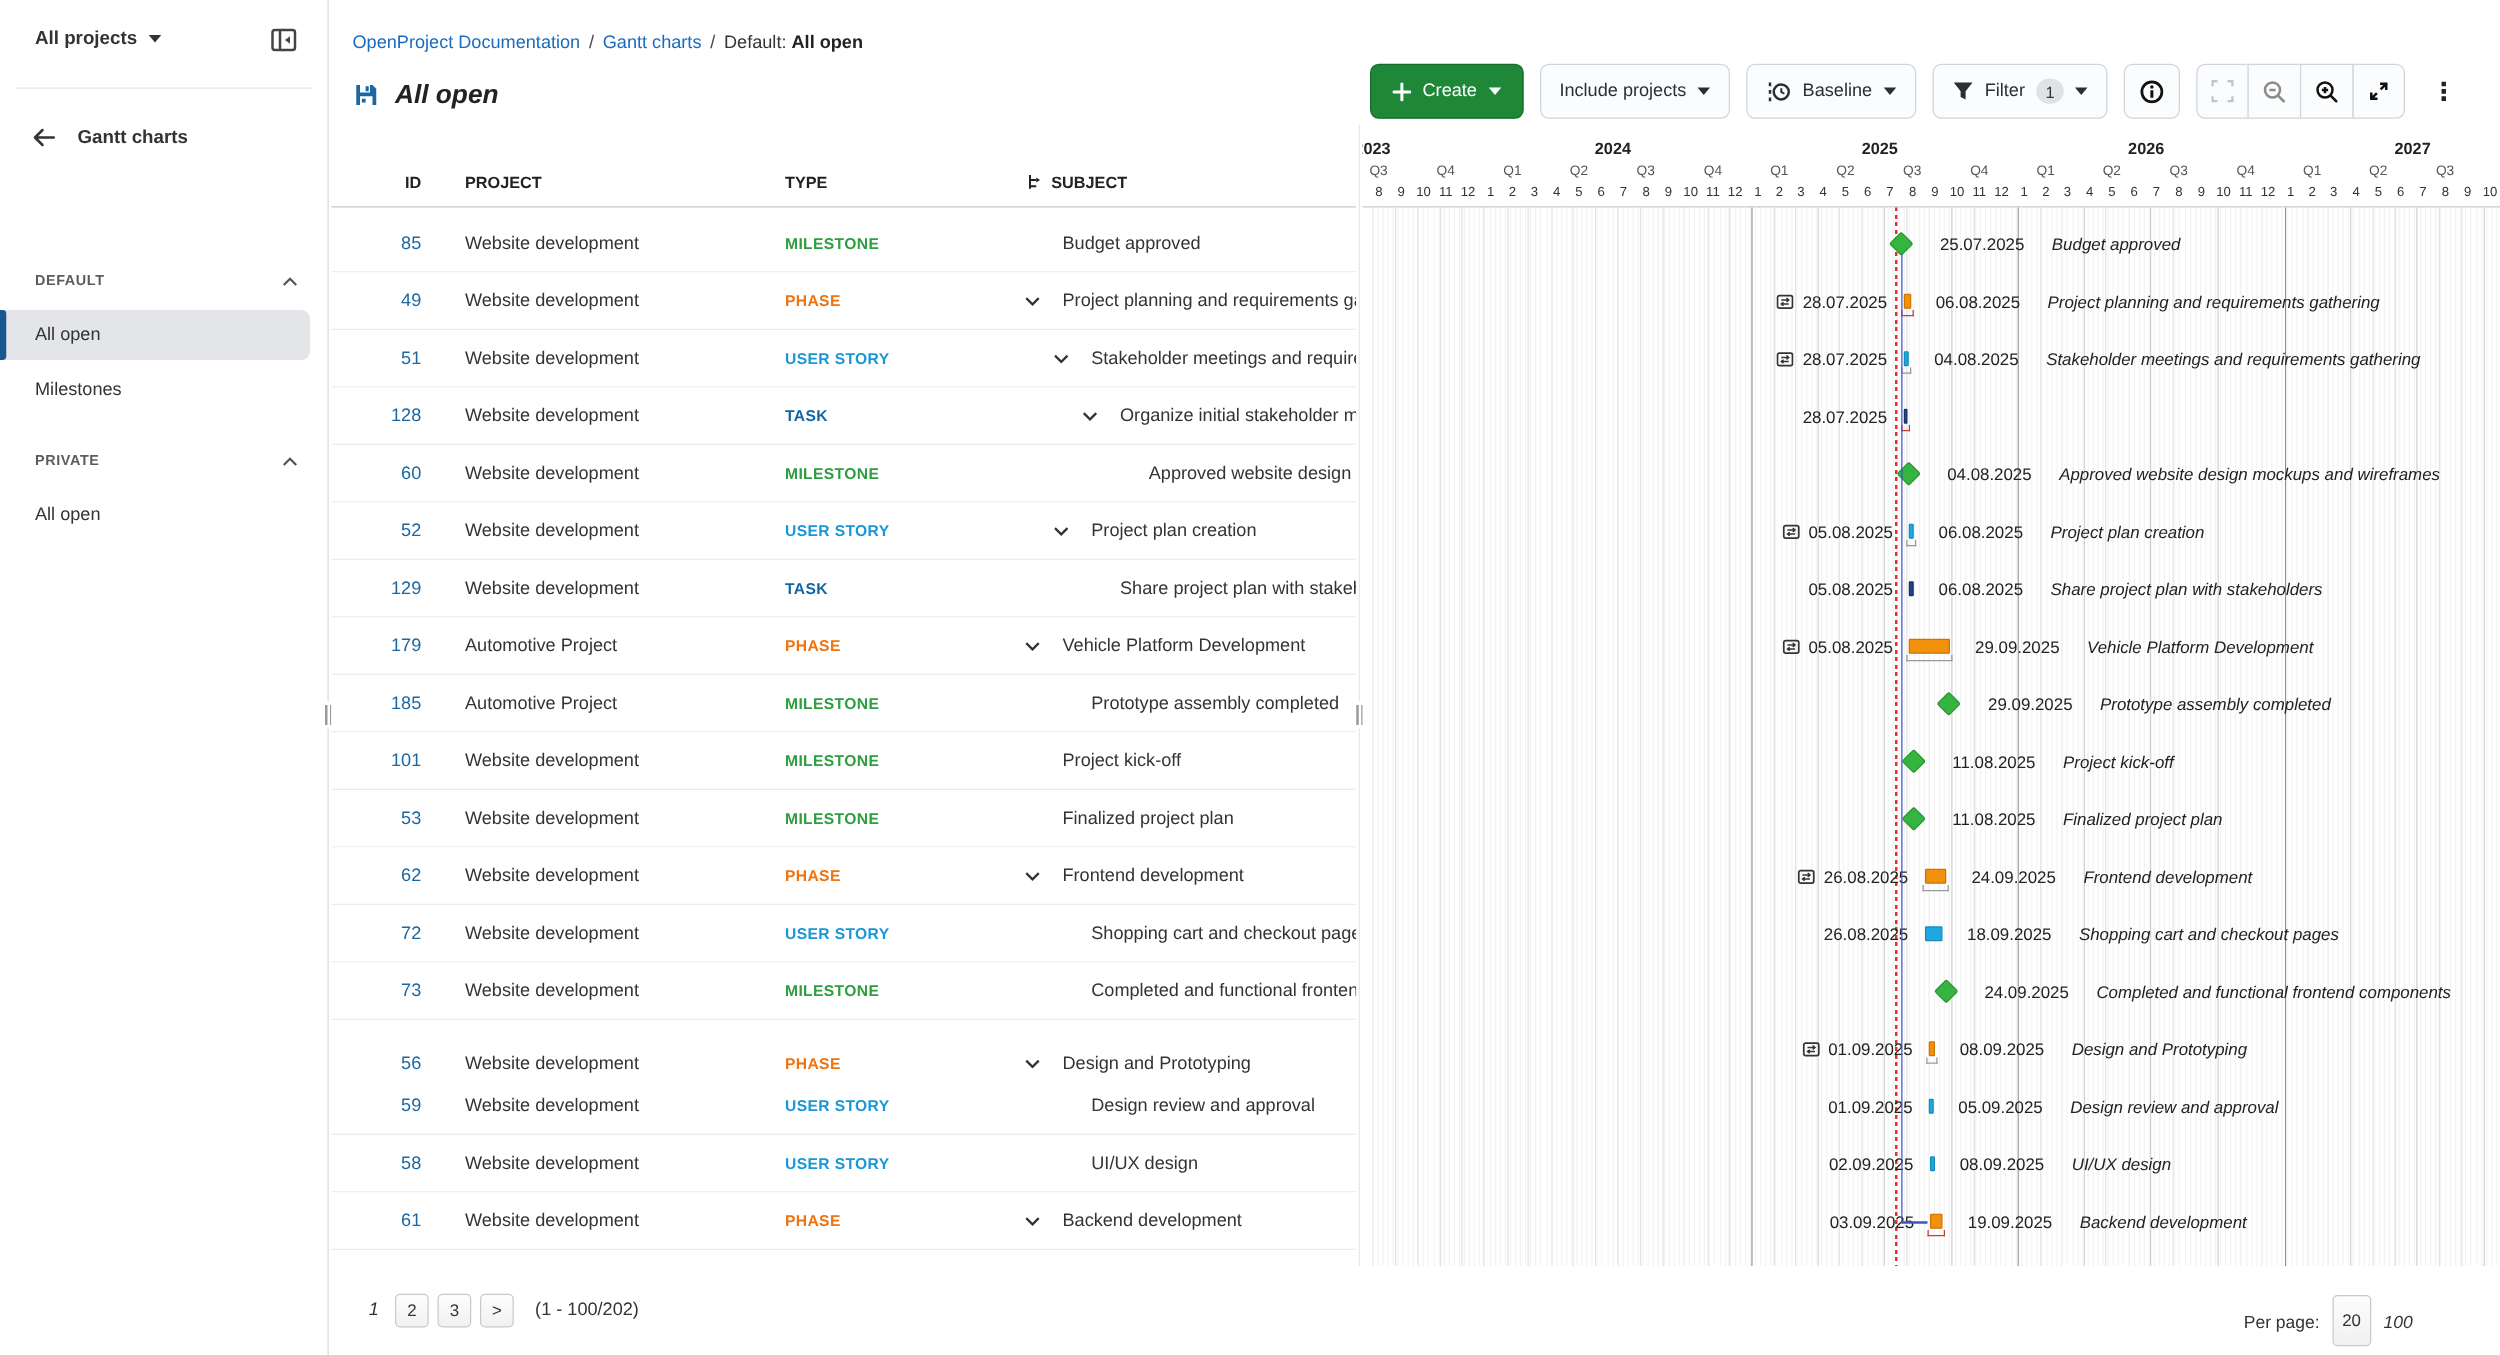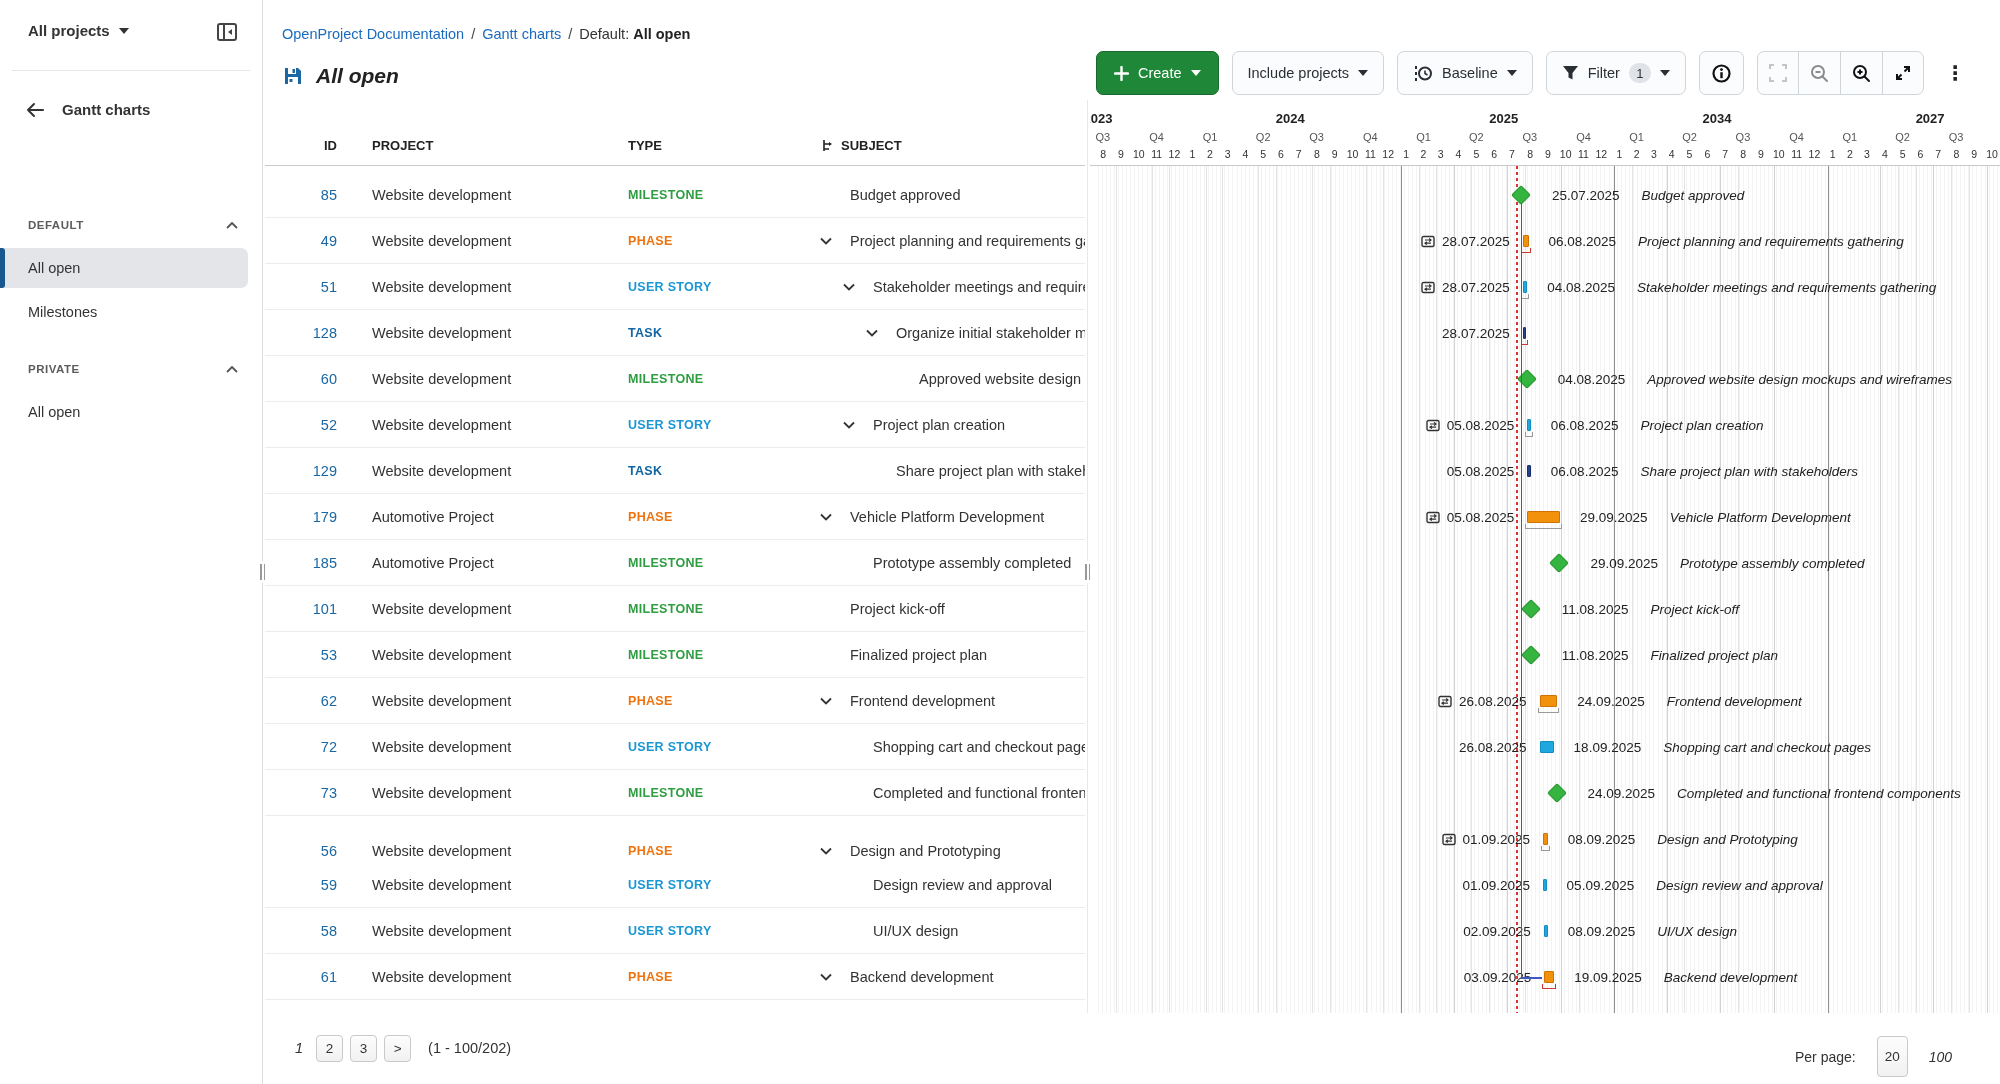--- a/index.html
+++ b/index.html
@@ -88,21 +88,21 @@
   .g-lbl-right .nm { font-style:italic; }
   .rel-v,.rel-h { position:absolute; background:#3c55c8; }
   .rel-v { width:1.5px; }
   .rel-h { height:1.5px; }
 
   
   .pagination { position:absolute; left:295px; top:1034px; height:28px; display:flex; align-items:center; gap:7px; font-size:14.5px; color:#333; }
   .pg-cur { font-style:italic; padding-right:6px; }
   .pg-btn { width:27px; height:27px; border:1px solid #c9c9c9; border-radius:4px; background:linear-gradient(#fdfdfd,#f1f1f1); display:flex; align-items:center; justify-content:center; font-size:13.5px; color:#333; cursor:pointer; }
   .pg-range { margin-left:10px; }
-  .perpage { position:absolute; left:1795px; top:1036px; display:flex; align-items:center; gap:21px; font-size:14px; color:#333; }
+  .perpage { position:absolute; left:1795px; top:1036px; display:flex; align-items:center; gap:10px; font-size:14px; color:#333; }
   .pp-box { border:1px solid #c9c9c9; border-radius:4px; background:linear-gradient(#fdfdfd,#f1f1f1); padding:12px 7px; font-size:13.5px; }
   .pp-opt { font-style:italic; cursor:pointer; }
 
   svg { display:block; }
 </style>
 </head>
 <body>
 
 <div id="app">
 
@@ -551,21 +551,21 @@
         <div class="g-quart" style="left: 546.64px;">Q1</div>
         <div class="g-quart" style="left: 599.492px;">Q2</div>
         <div class="g-quart" style="left: 652.928px;">Q3</div>
         <div class="g-quart" style="left: 706.656px;">Q4</div>
         <div class="g-quart" style="left: 759.8px;">Q1</div>
         <div class="g-quart" style="left: 812.652px;">Q2</div>
         <div class="g-quart" style="left: 866.088px;">Q3</div>
         <div class="g-year" style="left: 8px;">2023</div>
         <div class="g-year" style="left: 200.328px;">2024</div>
         <div class="g-year" style="left: 413.78px;">2025</div>
-        <div class="g-year" style="left: 626.94px;">2034</div>
+        <div class="g-year" style="left: 626.94px;">2026</div>
         <div class="g-year" style="left: 840.1px;">2027</div>
       </div>
     <div class="g-body" id="g-body">
         <div class="vline month" style="left: 4.104px;"></div>
         <div class="vline month" style="left: 22.208px;"></div>
         <div class="vline quarter" style="left: 39.728px;"></div>
         <div class="vline month" style="left: 57.832px;"></div>
         <div class="vline month" style="left: 75.352px;"></div>
         <div class="vline year" style="left: 93.456px;"></div>
         <div class="vline month" style="left: 111.56px;"></div>

